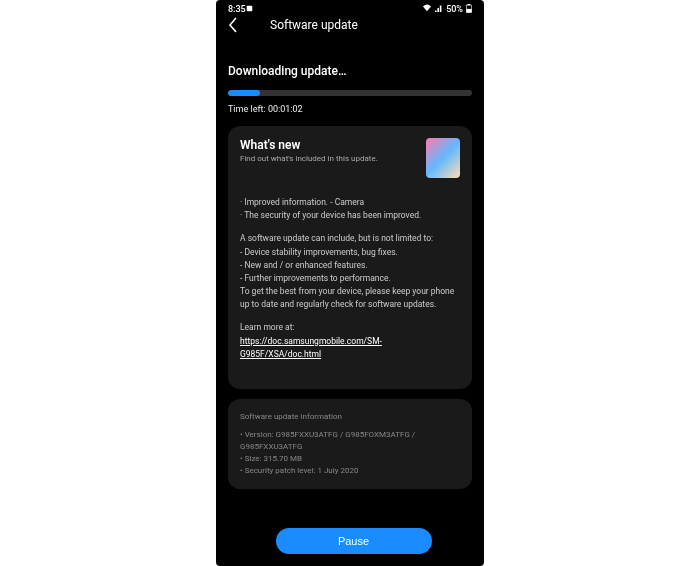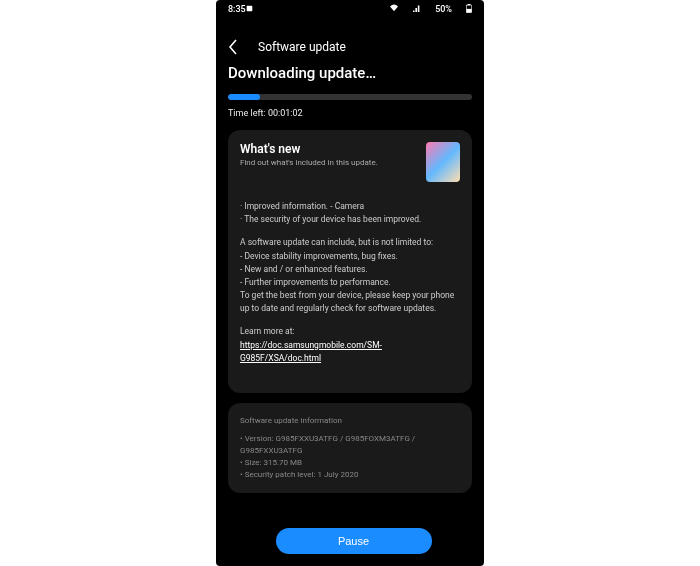--- a/index.html
+++ b/index.html
@@ -24,33 +24,33 @@
   .status-bar {
     height: 18px;
     display: flex;
     justify-content: space-between;
     align-items: center;
     padding: 0 12px;
     font-size: 9px;
     font-weight: 500;
   }
   .status-left { display: flex; align-items: center; gap: 0; }
-  .status-right { display: flex; align-items: center; gap: 14px; }
+  .status-right { display: flex; align-items: center; gap: 3px; }
   .header {
     height: 36px;
     display: flex;
-    align-items: flex-end;
+    align-items: flex-start;
     padding: 0 12px;
-    gap: 16px;
+    gap: 28px;
   }
   .back-icon { width: 14px; height: 14px; display: flex; align-items: center; }
   .header-title { font-size: 12px; font-weight: 400; }
   .content { padding: 0 12px; }
   .dl-title {
-    font-size: 15px;
+    font-size: 12px;
     font-weight: 500;
     margin-top: 10px;
     margin-bottom: 12px;
   }
   .progress-track {
     width: 100%;
     height: 6px;
     background: #333;
     border-radius: 3px;
     overflow: hidden;

